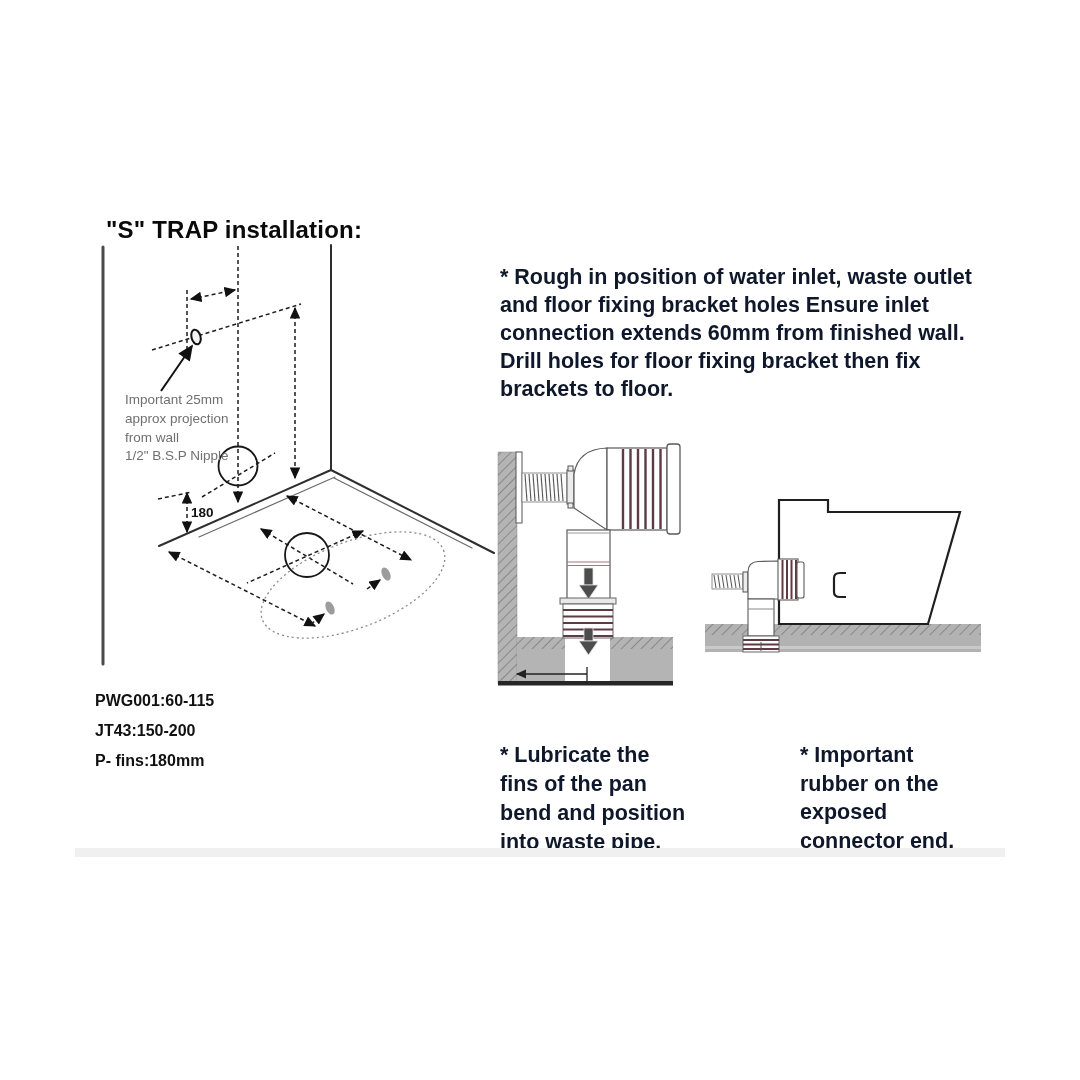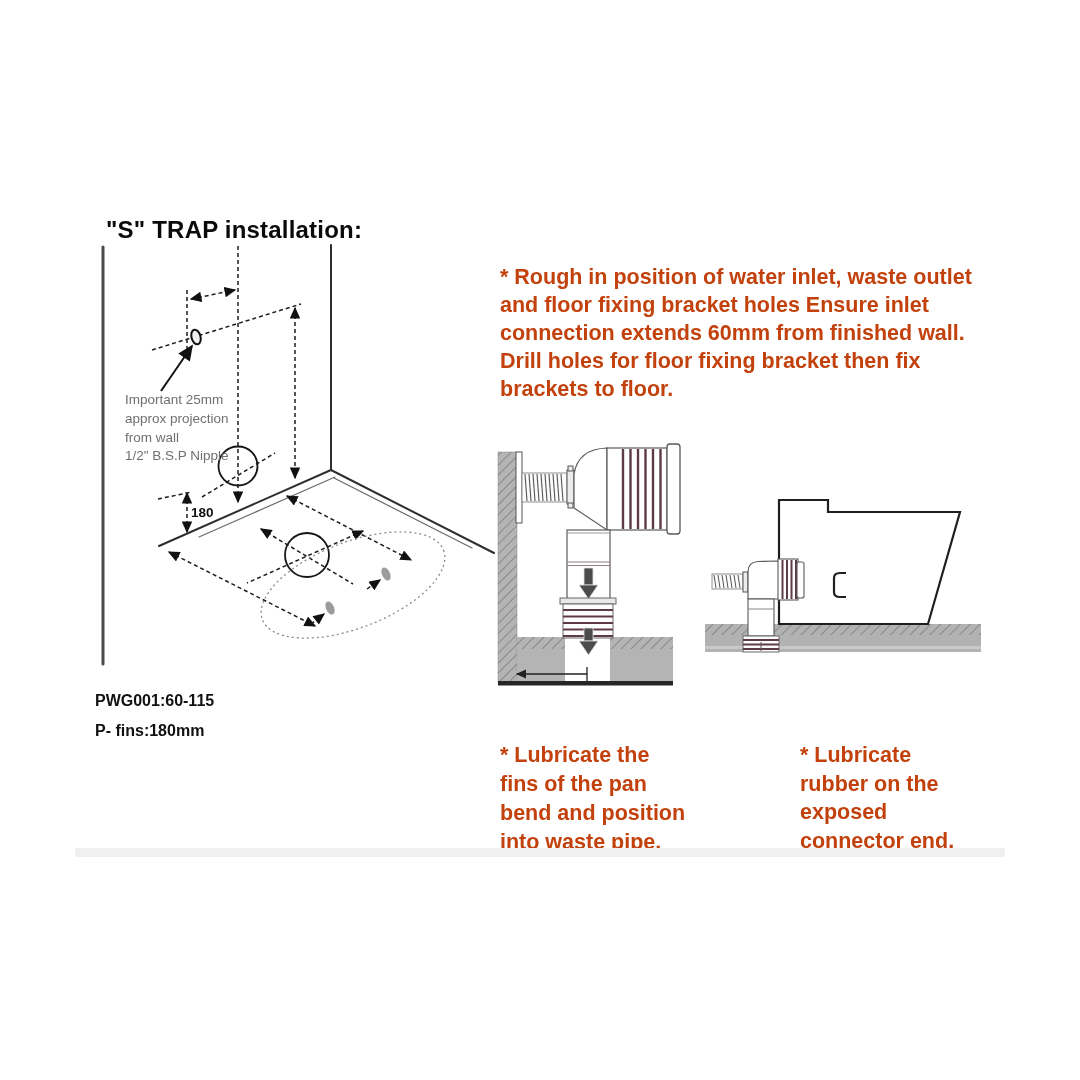--- a/index.html
+++ b/index.html
@@ -1,20 +1,20 @@
 <!DOCTYPE html>
 <html><head>
 <meta charset="utf-8">
 <style>
   html,body{margin:0;padding:0;background:#ffffff;}
   #stage{position:relative;width:1080px;height:1080px;background:#ffffff;overflow:hidden;
          font-family:"Liberation Sans",sans-serif;color:#0a0a0a;}
   .abs{position:absolute;}
   #title{left:106px;top:216px;font-size:24px;font-weight:700;letter-spacing:.2px;}
-  .instr{font-weight:700;white-space:pre-line;line-height:28px;font-size:21.5px;color:#c2410c;}
+  .instr{font-weight:700;white-space:pre-line;line-height:28px;font-size:21.5px;color:#0f172a;}
   #instr-rough{left:500px;top:263px;width:520px;}
   #instr-fins{left:500px;top:741px;width:230px;line-height:29px;}
   #instr-rubber{left:800px;top:741px;width:200px;line-height:28.5px;}
   #codes{left:95px;top:686px;font-weight:700;font-size:16px;line-height:30px;color:#111;}
   #divider-band{left:75px;top:848px;width:930px;height:9px;background:#f0f0f0;}
   svg text{font-family:"Liberation Sans",sans-serif;}
   .ann-t{font-size:13.5px;fill:#707070;}
   .dim-t{font-size:13.5px;font-weight:700;fill:#111;}
 </style>
 </head>
@@ -229,24 +229,25 @@
 
   <div id="instr-rough" class="abs instr">* Rough in position of water inlet, waste outlet
 and floor fixing bracket holes Ensure inlet
 connection extends 60mm from finished wall.
 Drill holes for floor fixing bracket then fix
 brackets to floor.</div>
   <div id="instr-fins" class="abs instr">* Lubricate the
 fins of the pan
 bend and position
 into waste pipe.</div>
-  <div id="instr-rubber" class="abs instr">* Lubricate
+  <div id="instr-rubber" class="abs instr">* Important
 rubber on the
 exposed
 connector end.</div>
 
   <div id="codes" class="abs">
     <div>PWG001:60-115</div>
+    <div>JT43:150-200</div>
     <div>P- fins:180mm</div>
   </div>
 
   <div id="divider-band" class="abs"></div>
 </div>
 
 </body></html>

